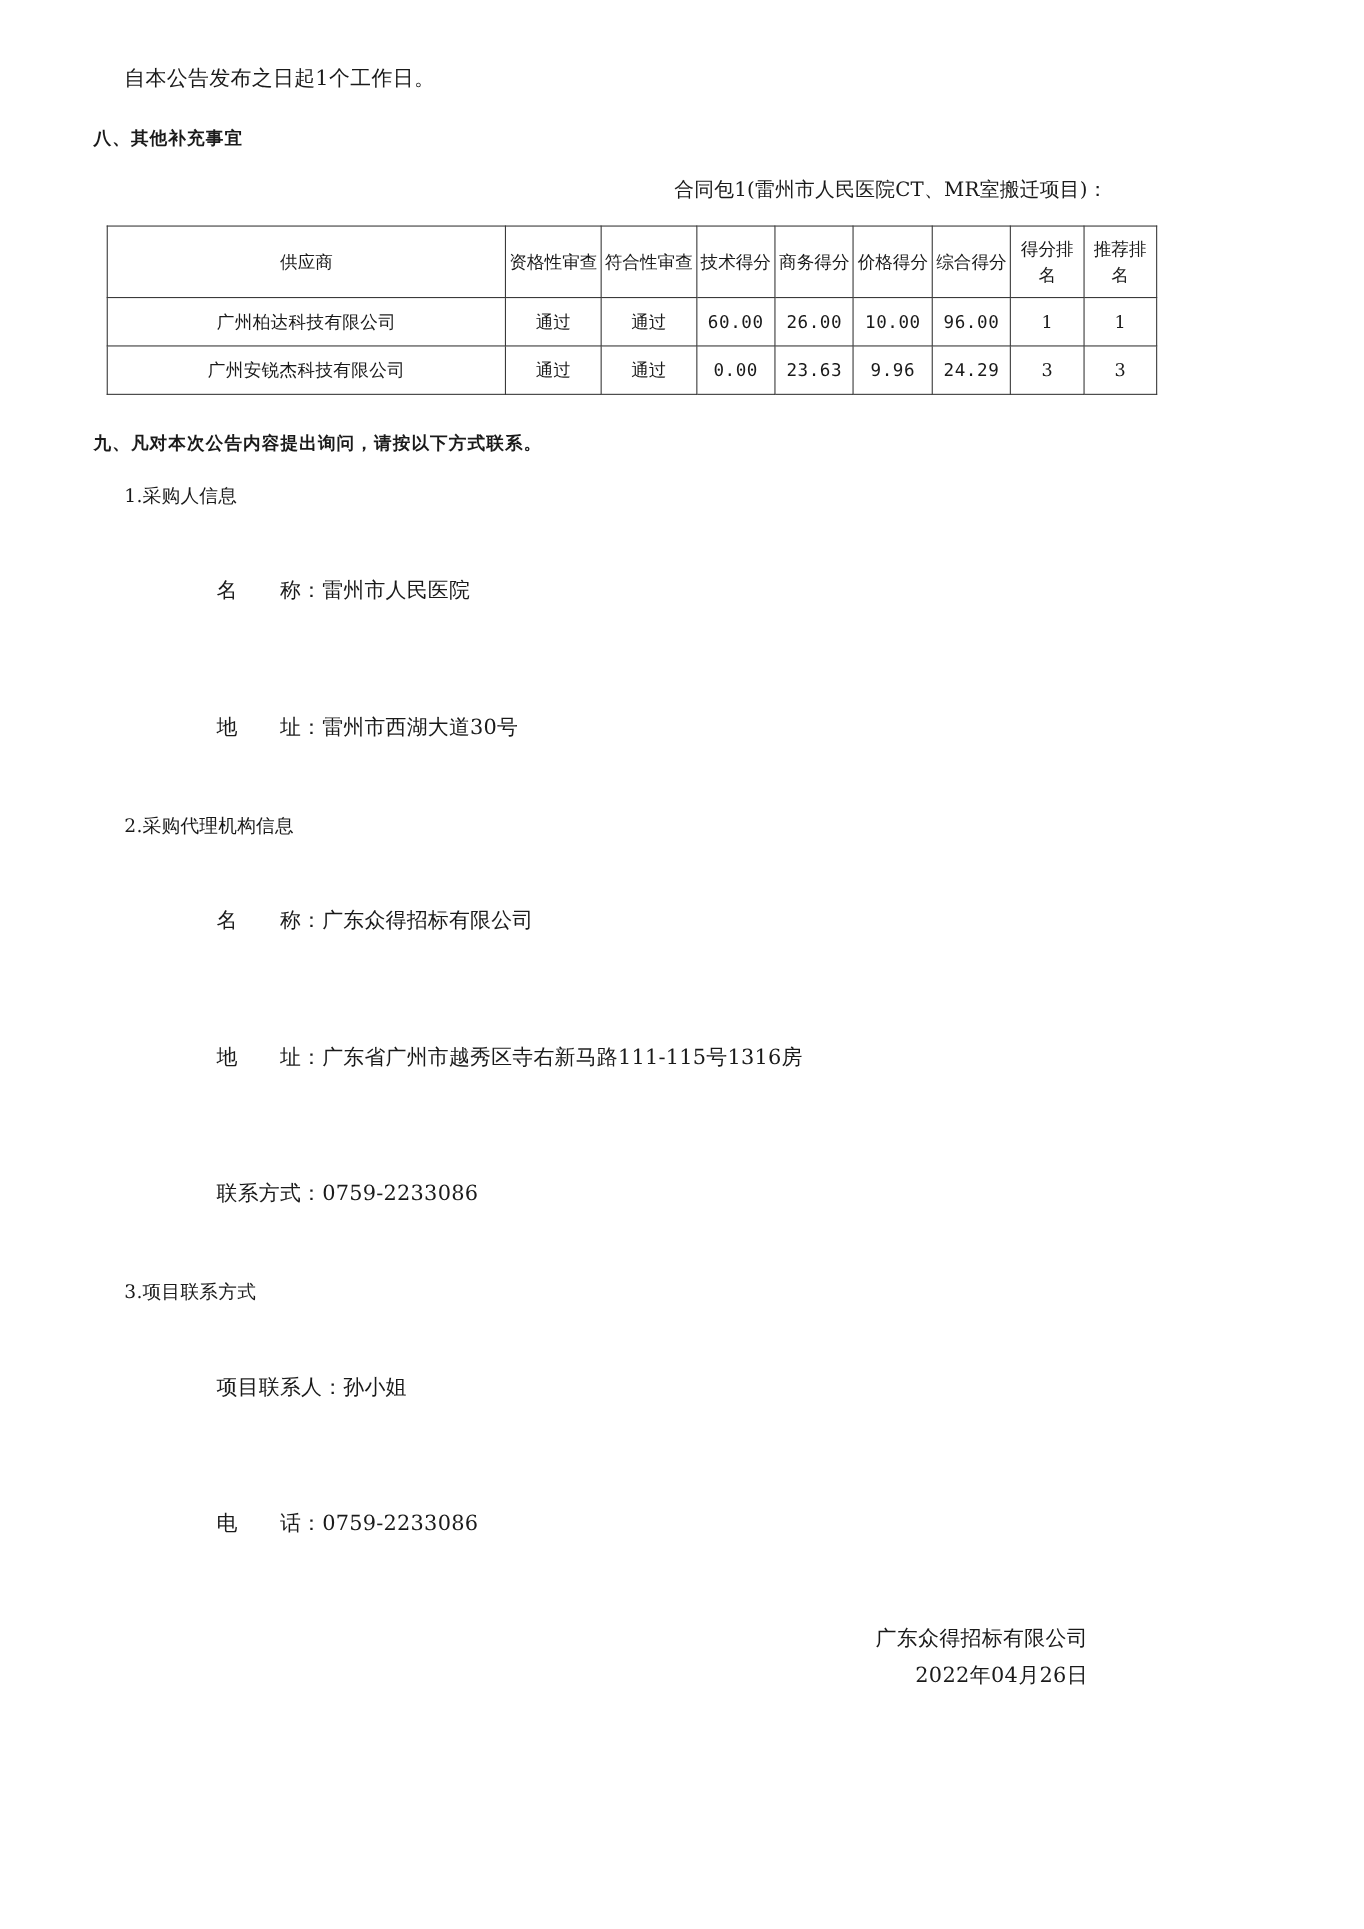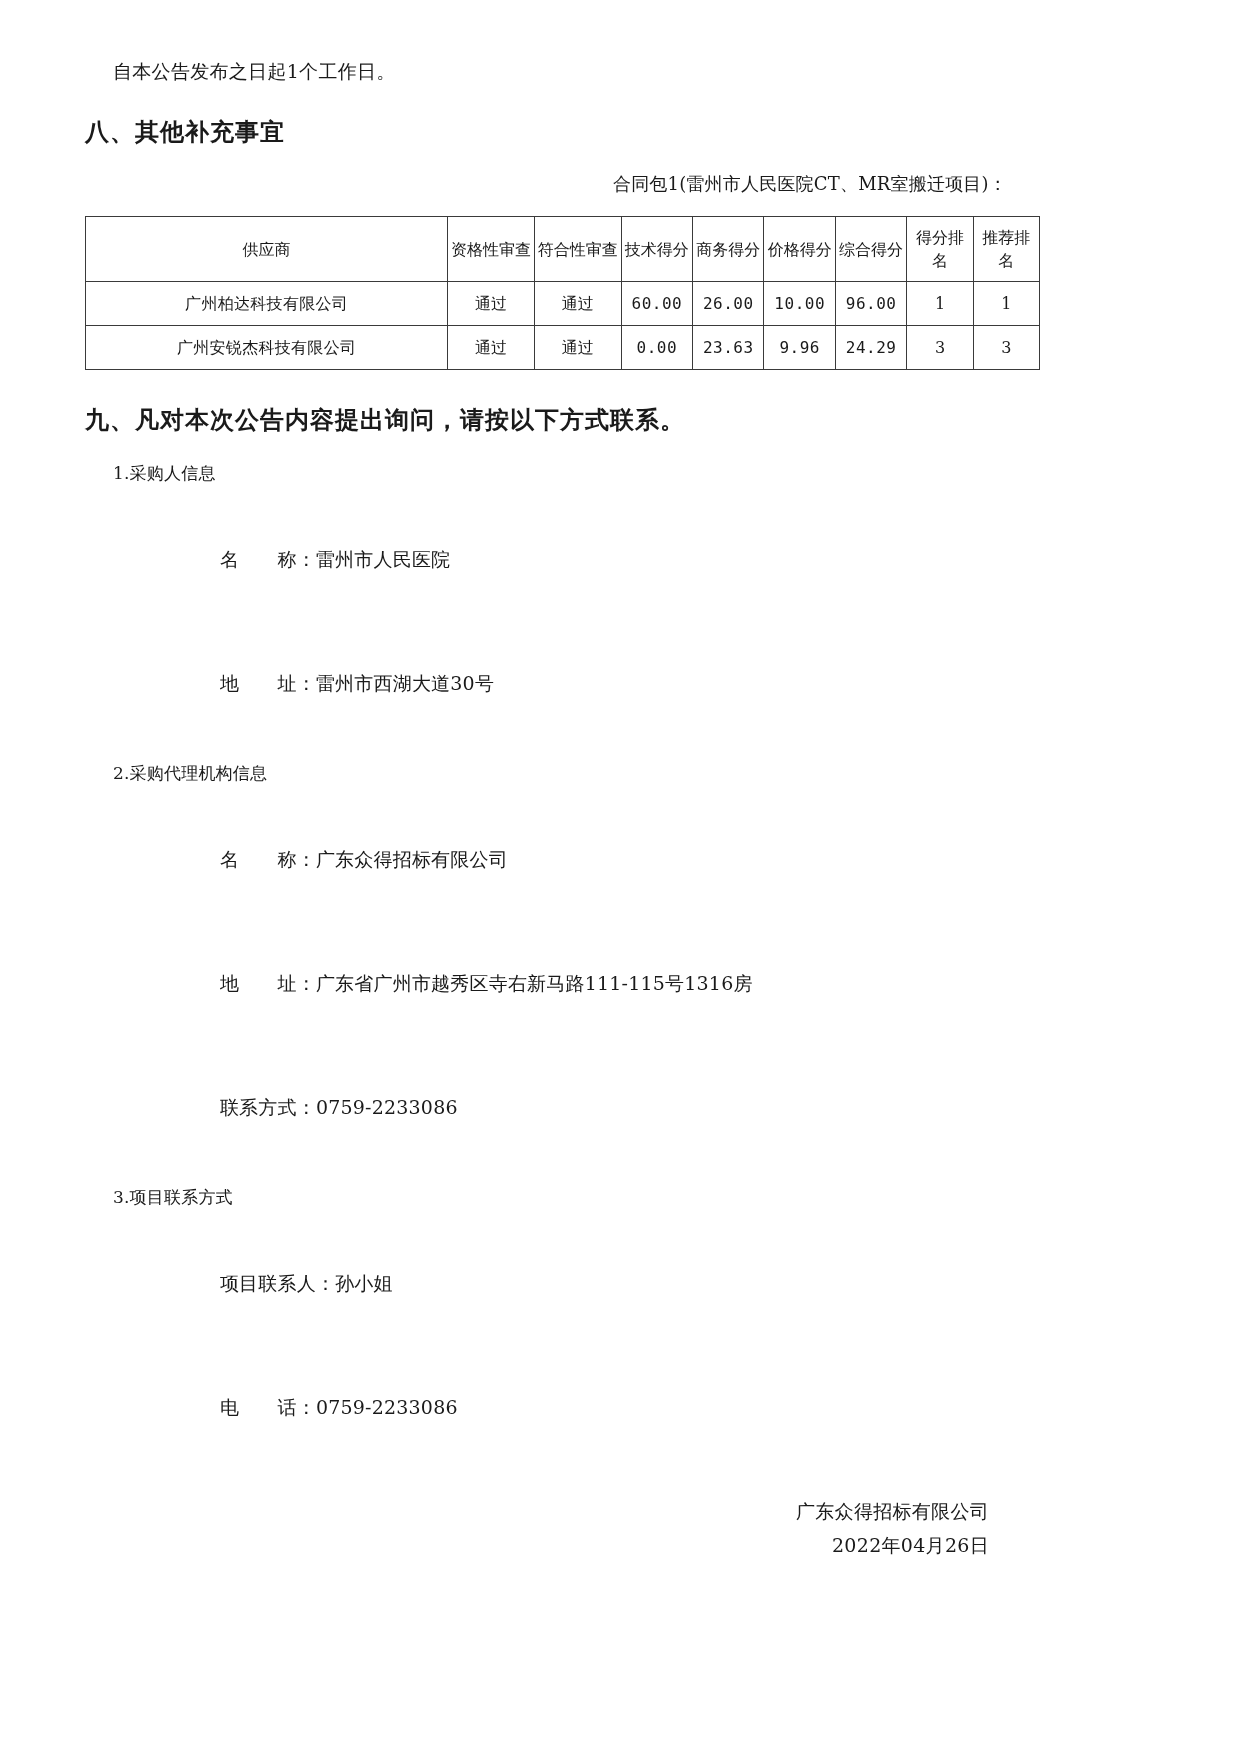--- a/index.html
+++ b/index.html
@@ -24,40 +24,40 @@
   }
 
   
   .lead-line {
     font-size: 19px;
     line-height: 30px;
     margin: 16px 0 0 28px;
     letter-spacing: 0.3px;
   }
   h2.section-heading {
-    font-size: 24px;
+    font-size: 16px;
     font-weight: bold;
     margin: 30px 0 0 0;
     letter-spacing: 1px;
     font-family: Liberation Mono, monospace;
   }
   .sub-line {
     font-size: 18px;
     line-height: 28px;
     margin: 22px 0 0 28px;
     letter-spacing: 0.2px;
     text-align: right;
   }
 
   
   table.score-table {
     border-collapse: collapse;
     table-layout: fixed;
     width: 955px;
-    margin: 18px 0 0 0;
+    margin: 18px 0 0 12px;
     font-size: 16px;
   }
   table.score-table th,
   table.score-table td {
     border: 1px solid #3a3a3a;
     text-align: center;
     vertical-align: middle;
     padding: 5px 2px;
     font-weight: normal;
     line-height: 23px;
@@ -99,21 +99,20 @@
   }
   .field-row {
     font-size: 19px;
     line-height: 35px;
     margin-left: 62px;
     letter-spacing: 0.2px;
     white-space: pre;
   }
   .field-label {
     display: inline-block;
-    margin-left: 23px;
   }
   .field-value {
     display: inline;
   }
 
   
   .signature {
     margin-top: 34px;
     text-align: right;
     padding-right: 18px;

